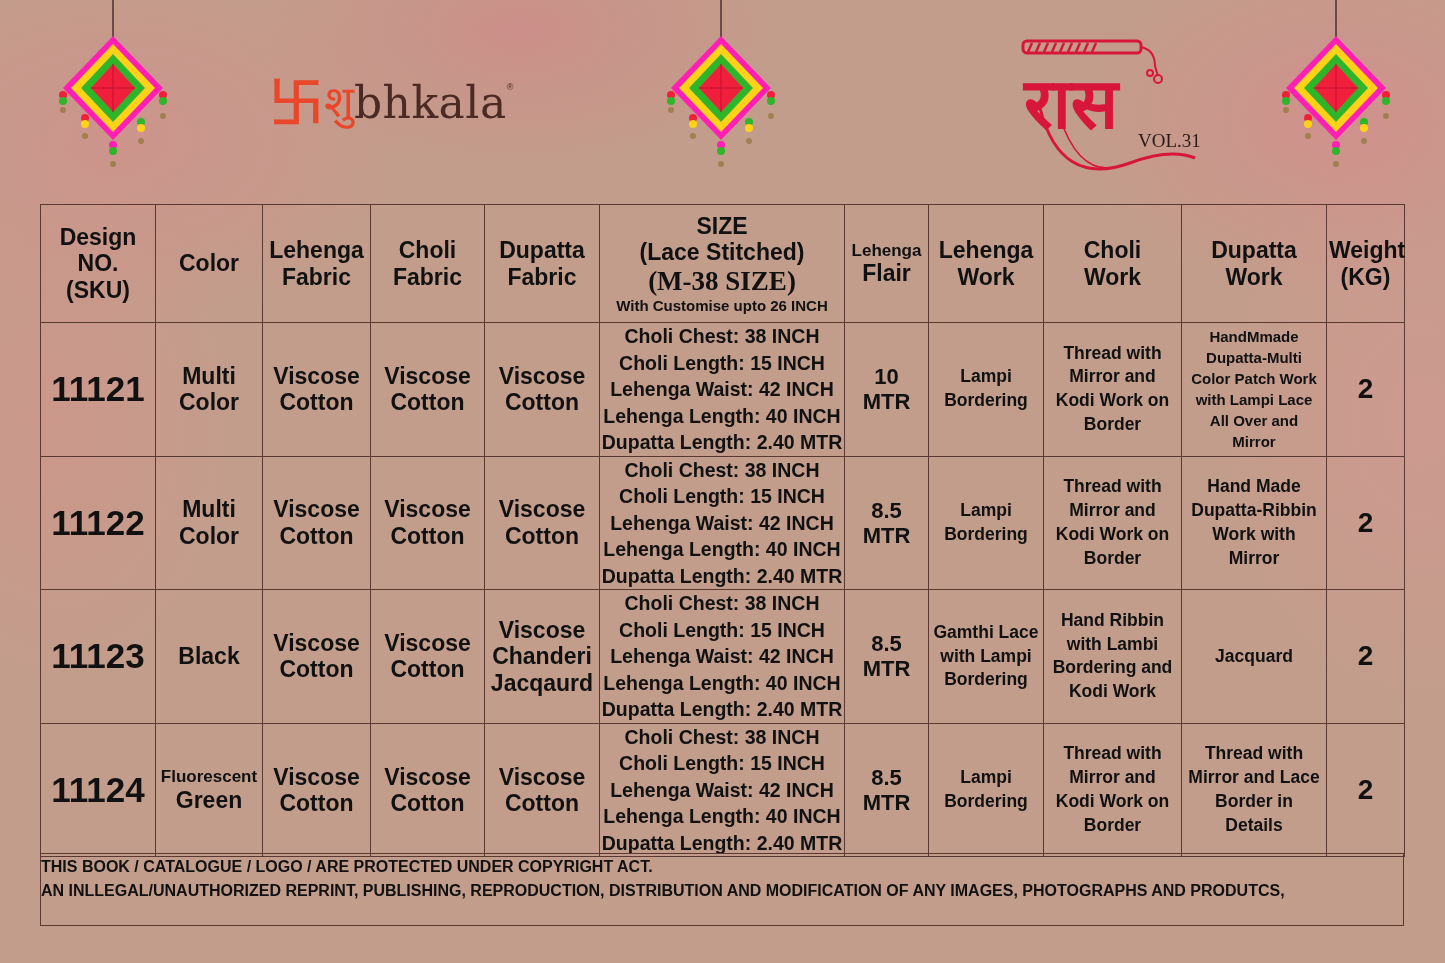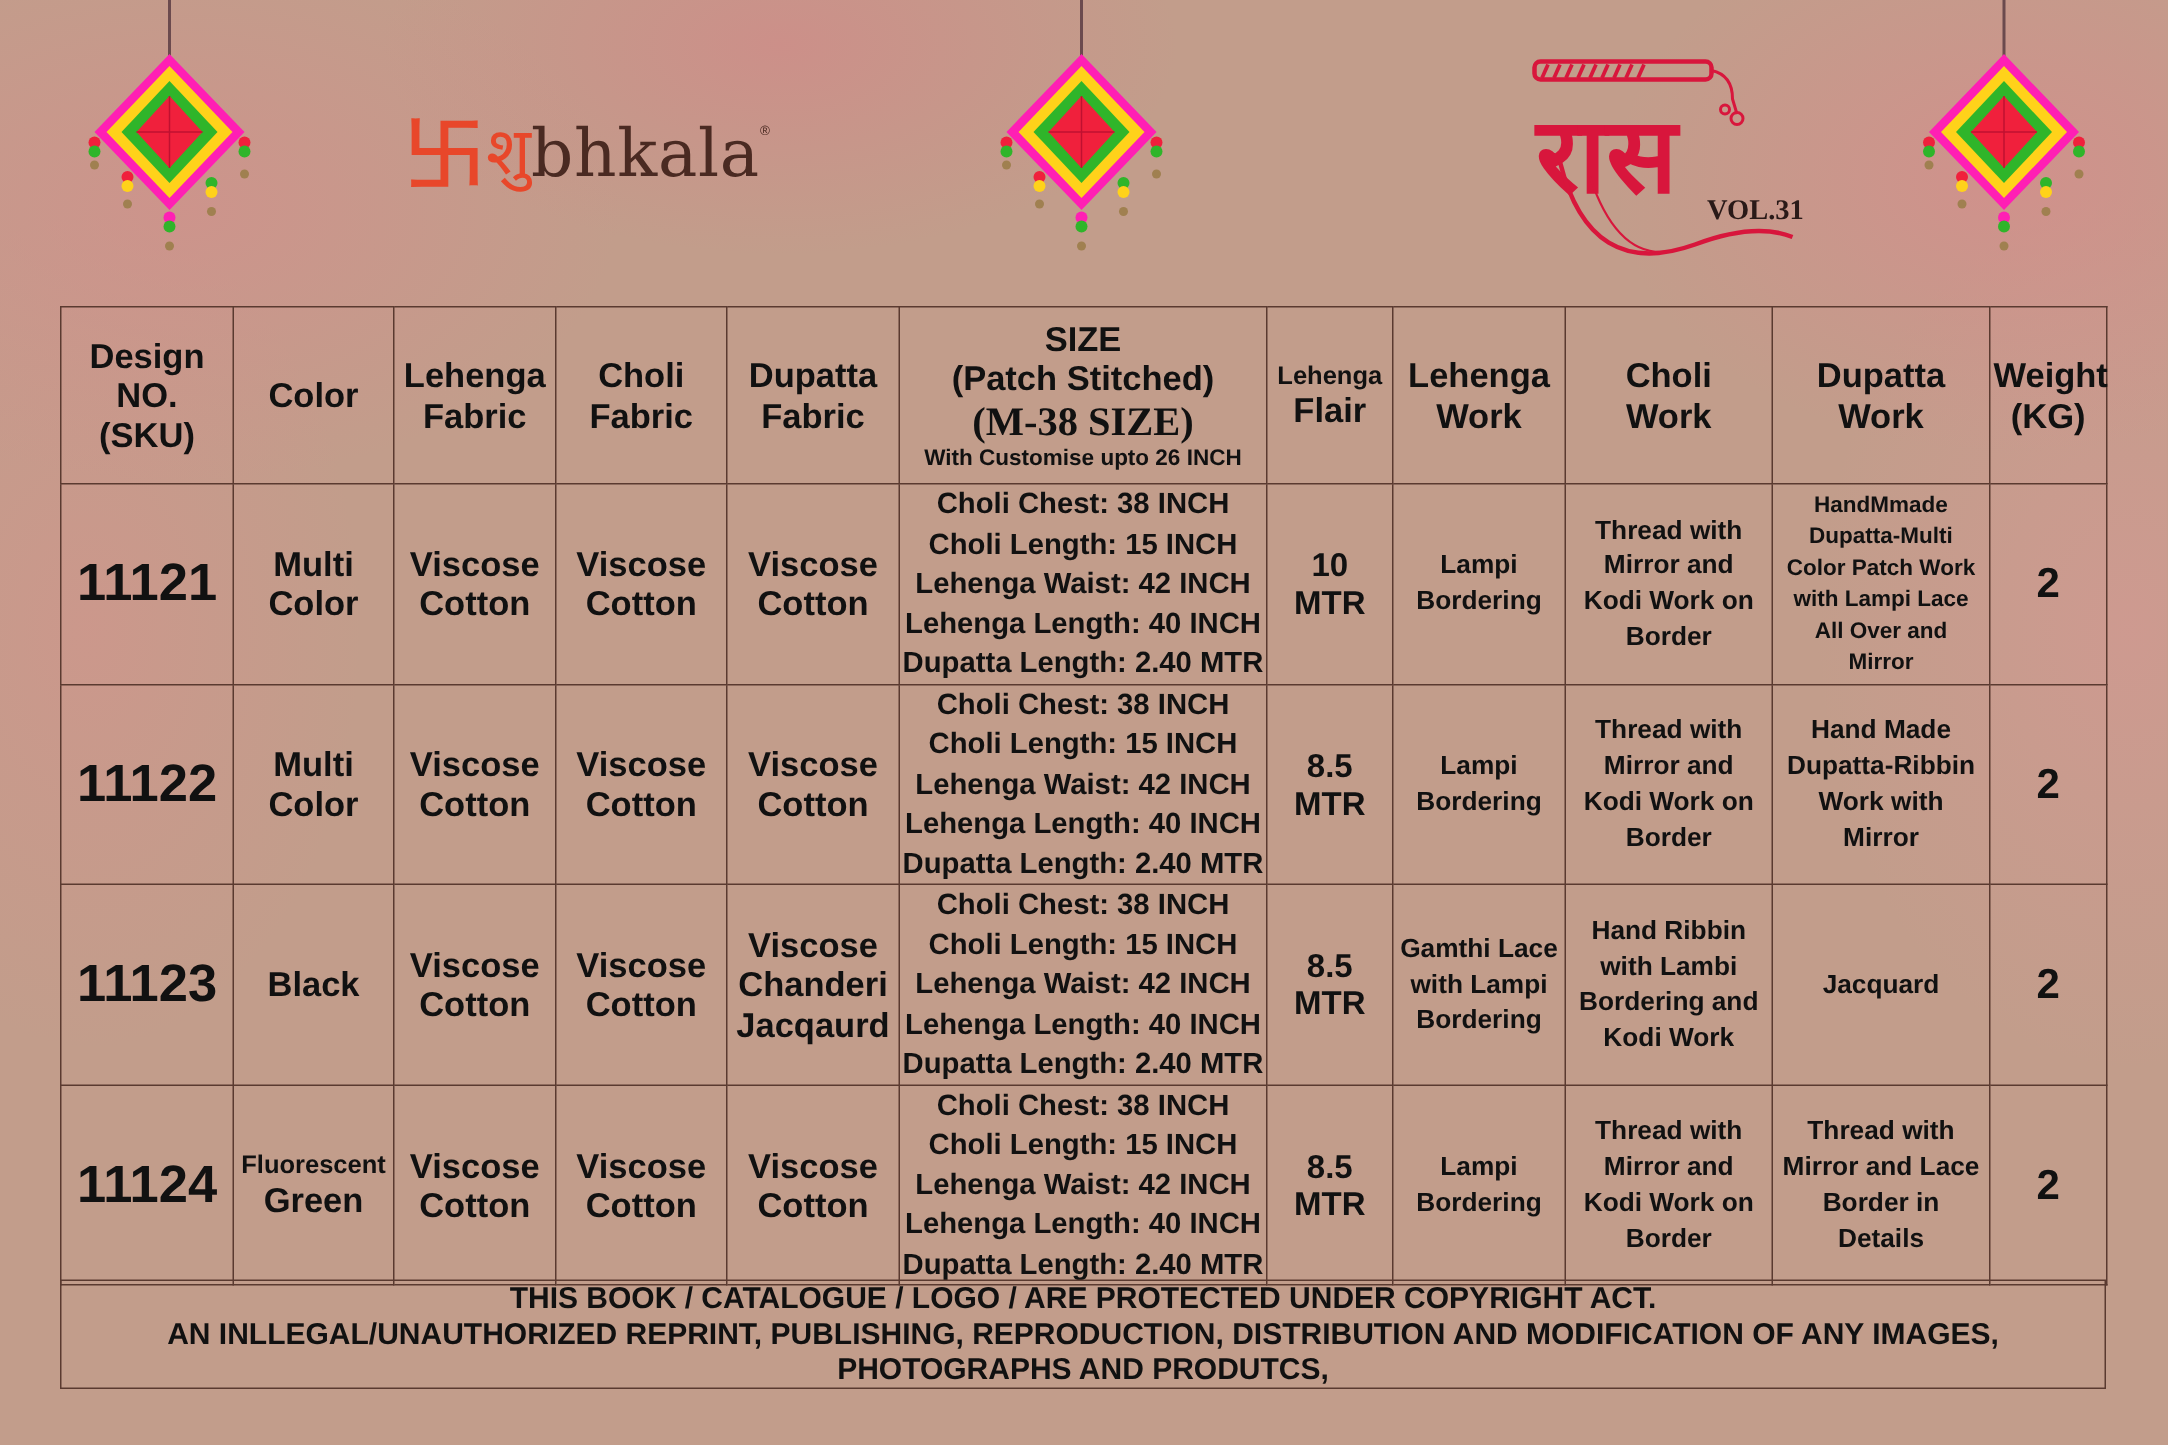--- a/index.html
+++ b/index.html
@@ -18,21 +18,21 @@
   .header { position: absolute; left: 0; top: 0; width: 1445px; height: 200px; }
   .ornament { position: absolute; }
   .ornament .string { position: absolute; left: 50%; top: 0; width: 2px; background: #6b4a4e; transform: translateX(-1px); }
   .ornament svg { position: absolute; left: 0; }
   .logo-shubhkala { position: absolute; left: 272px; top: 72px; height: 60px; display: flex; align-items: center; }
   .logo-shubhkala .mark { font-size: 50px; color: #e8472a; font-weight: bold; line-height: 1; margin-right: 2px; }
   .logo-shubhkala .script { font-size: 44px; color: #e8472a; font-family: "DejaVu Serif", serif; line-height: 1; }
   .logo-shubhkala .word { font-family: "DejaVu Serif", serif; font-size: 44px; color: #4a2a22; letter-spacing: 0.5px; }
   .logo-shubhkala .reg { font-size: 9px; color: #4a2a22; align-self: flex-start; margin-top: 10px; }
   .logo-raas { position: absolute; left: 1020px; top: 38px; width: 190px; height: 140px; }
-  .logo-raas .vol { position: absolute; left: 118px; top: 92px; font-family: "Liberation Serif", serif; font-size: 19px; color: #2a1a18; font-weight: bold; }
+  .logo-raas .vol { position: absolute; left: 118px; top: 92px; font-family: "Liberation Serif", serif; font-size: 19px; color: #2a1a18; }
 
   .catalog-table {
     position: absolute; left: 40px; top: 204px; width: 1364px;
     border-collapse: collapse; table-layout: fixed; border-radius: 19px;
   }
   .catalog-table th, .catalog-table td {
     border: 1.5px solid #5a3a30;
     text-align: center; vertical-align: middle;
     font-weight: bold; padding: 0 2px; line-height: 1.15;
   }
@@ -47,21 +47,21 @@
   td.size-cell { font-size: 19.5px; line-height: 1.36; padding: 0; }
   td.size-cell span { display: block; }
   td.work { font-size: 17.5px; line-height: 1.36; }
   td.dwork-small { font-size: 15px; line-height: 1.4; }
   td .tiny-label { font-size: 17px; display: block; }
   td .line { display: block; }
 
   .copyright {
     position: absolute; left: 40px; top: 853px; width: 1362px; height: 70px;
     border: 1.5px solid #5a3a30;
-    text-align: center; font-weight: bold; font-size: 20px; line-height: 23.5px;
+    text-align: left; font-weight: bold; font-size: 16px; line-height: 23.5px;
     padding-top: 1px;
   }
   .copyright .line { display: block; }
 </style>
 </head>
 <body>
 
 <div class="header">
 
   <div class="ornament" style="left:55px; top:0; width:116px; height:170px;">
@@ -206,21 +206,21 @@
       <th>
         <span class="line">Choli</span>
         <span class="line">Fabric</span>
       </th>
       <th>
         <span class="line">Dupatta</span>
         <span class="line">Fabric</span>
       </th>
       <th>
         <span class="line">SIZE</span>
-        <span class="line">(Patch Stitched)</span>
+        <span class="line">(Lace Stitched)</span>
         <span class="big">(M-38 SIZE)</span>
         <span class="tiny">With Customise upto 26 INCH</span>
       </th>
       <th>
         <span class="small">Lehenga</span>
         <span class="line">Flair</span>
       </th>
       <th>
         <span class="line">Lehenga</span>
         <span class="line">Work</span>

